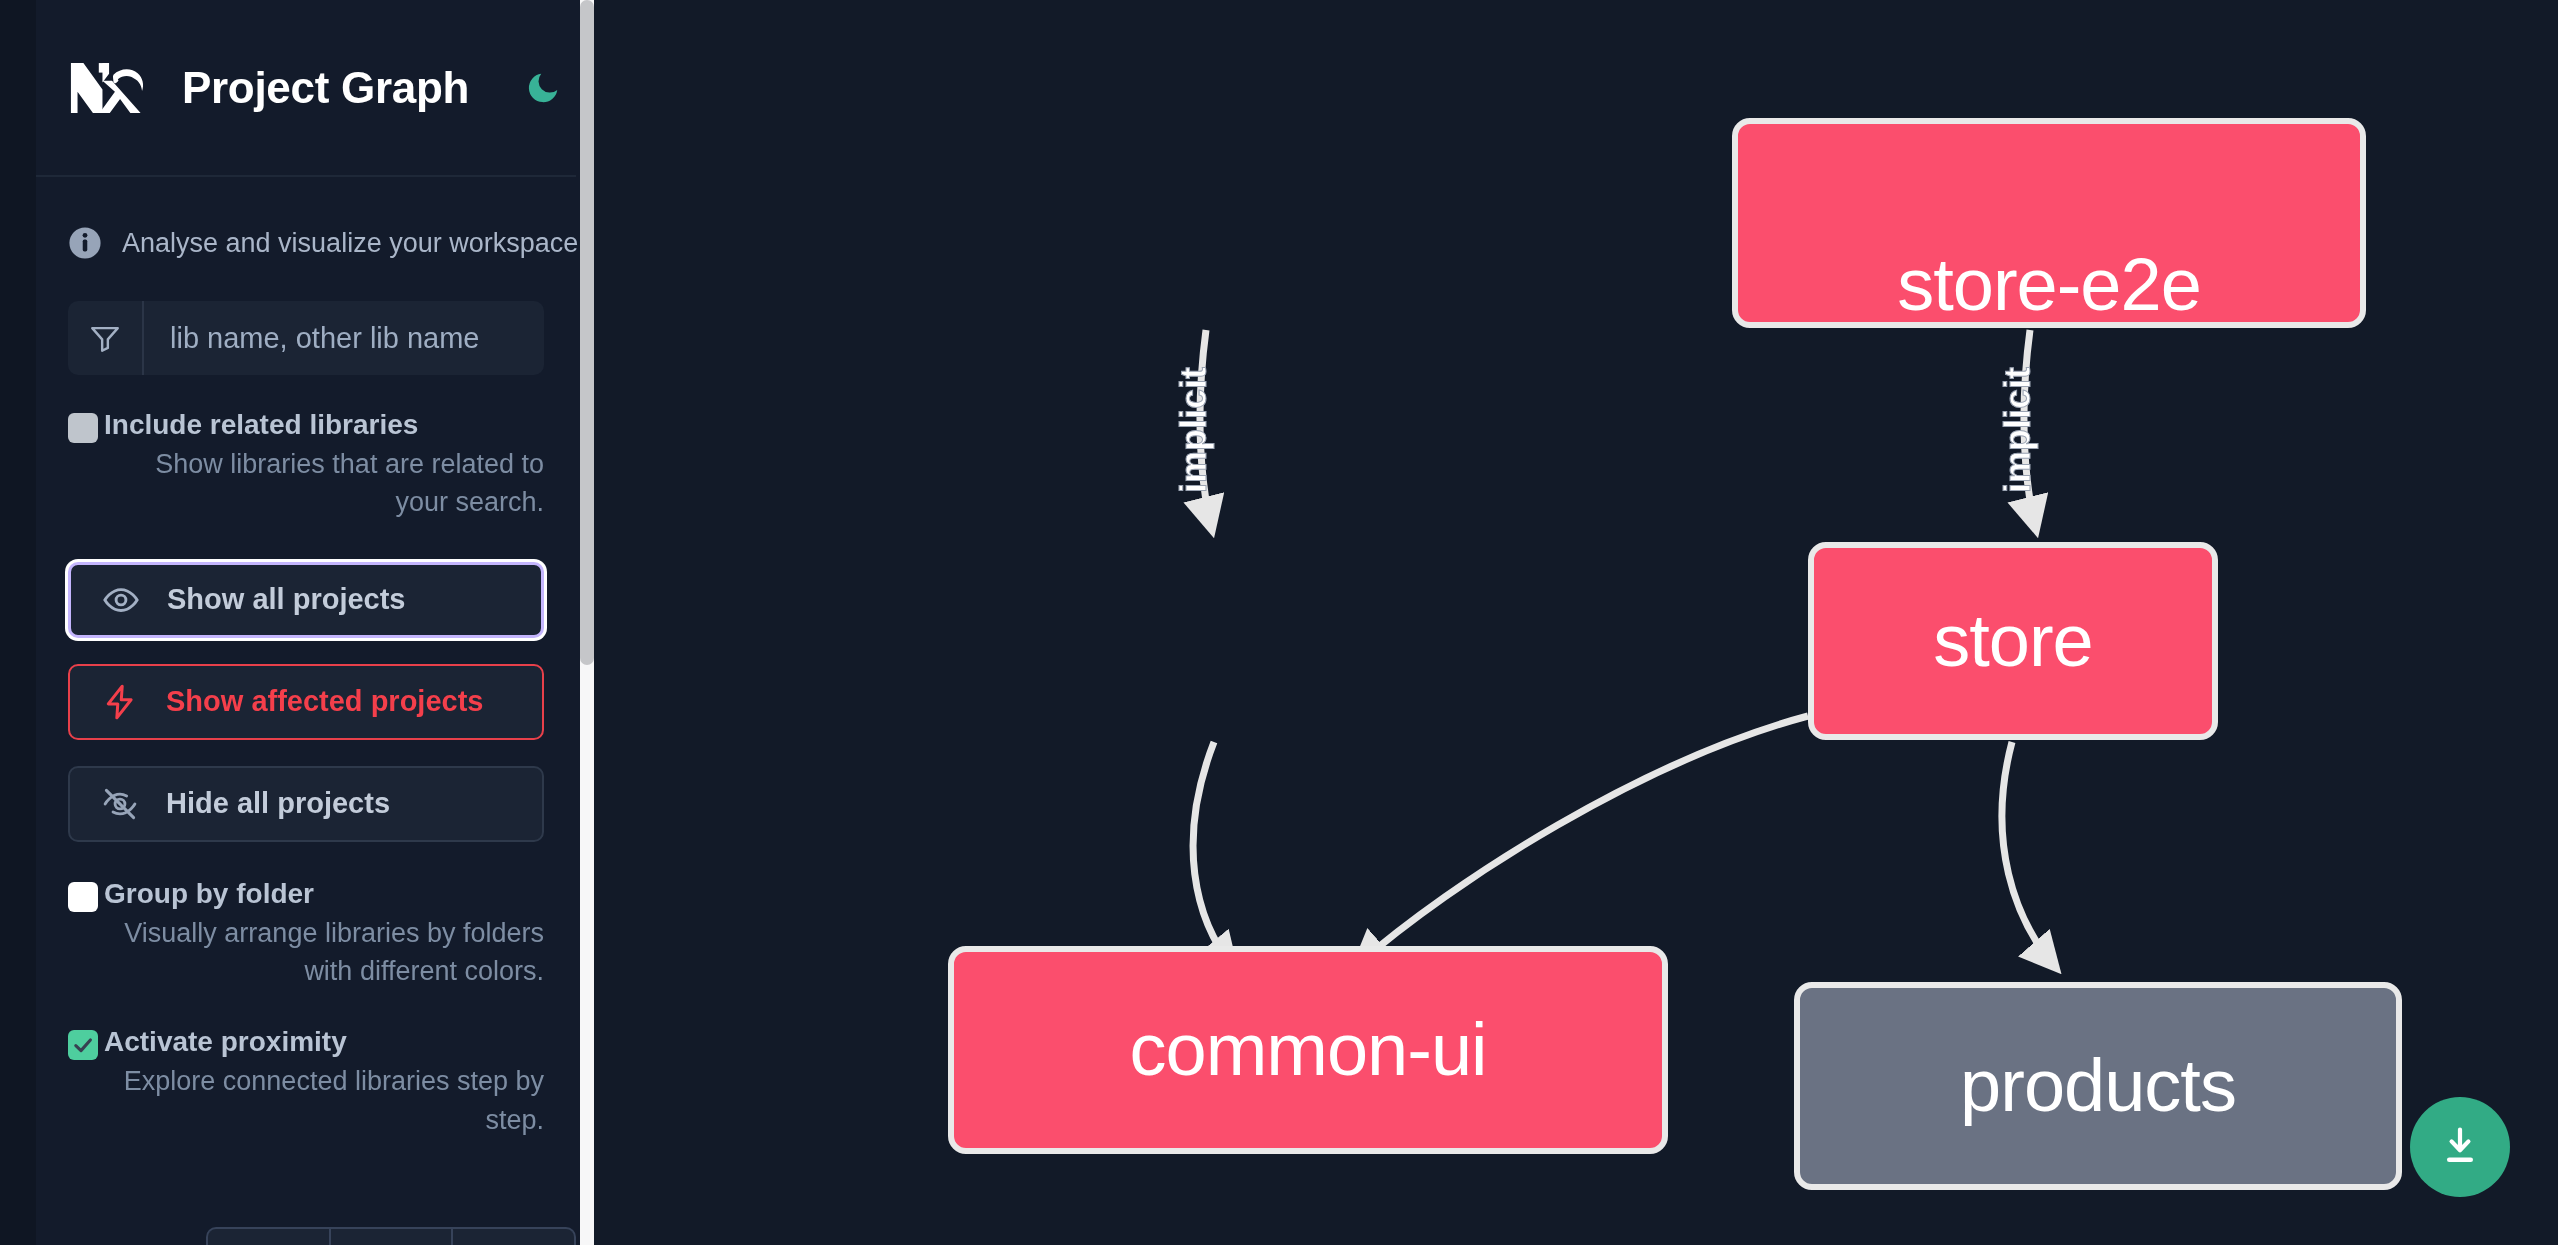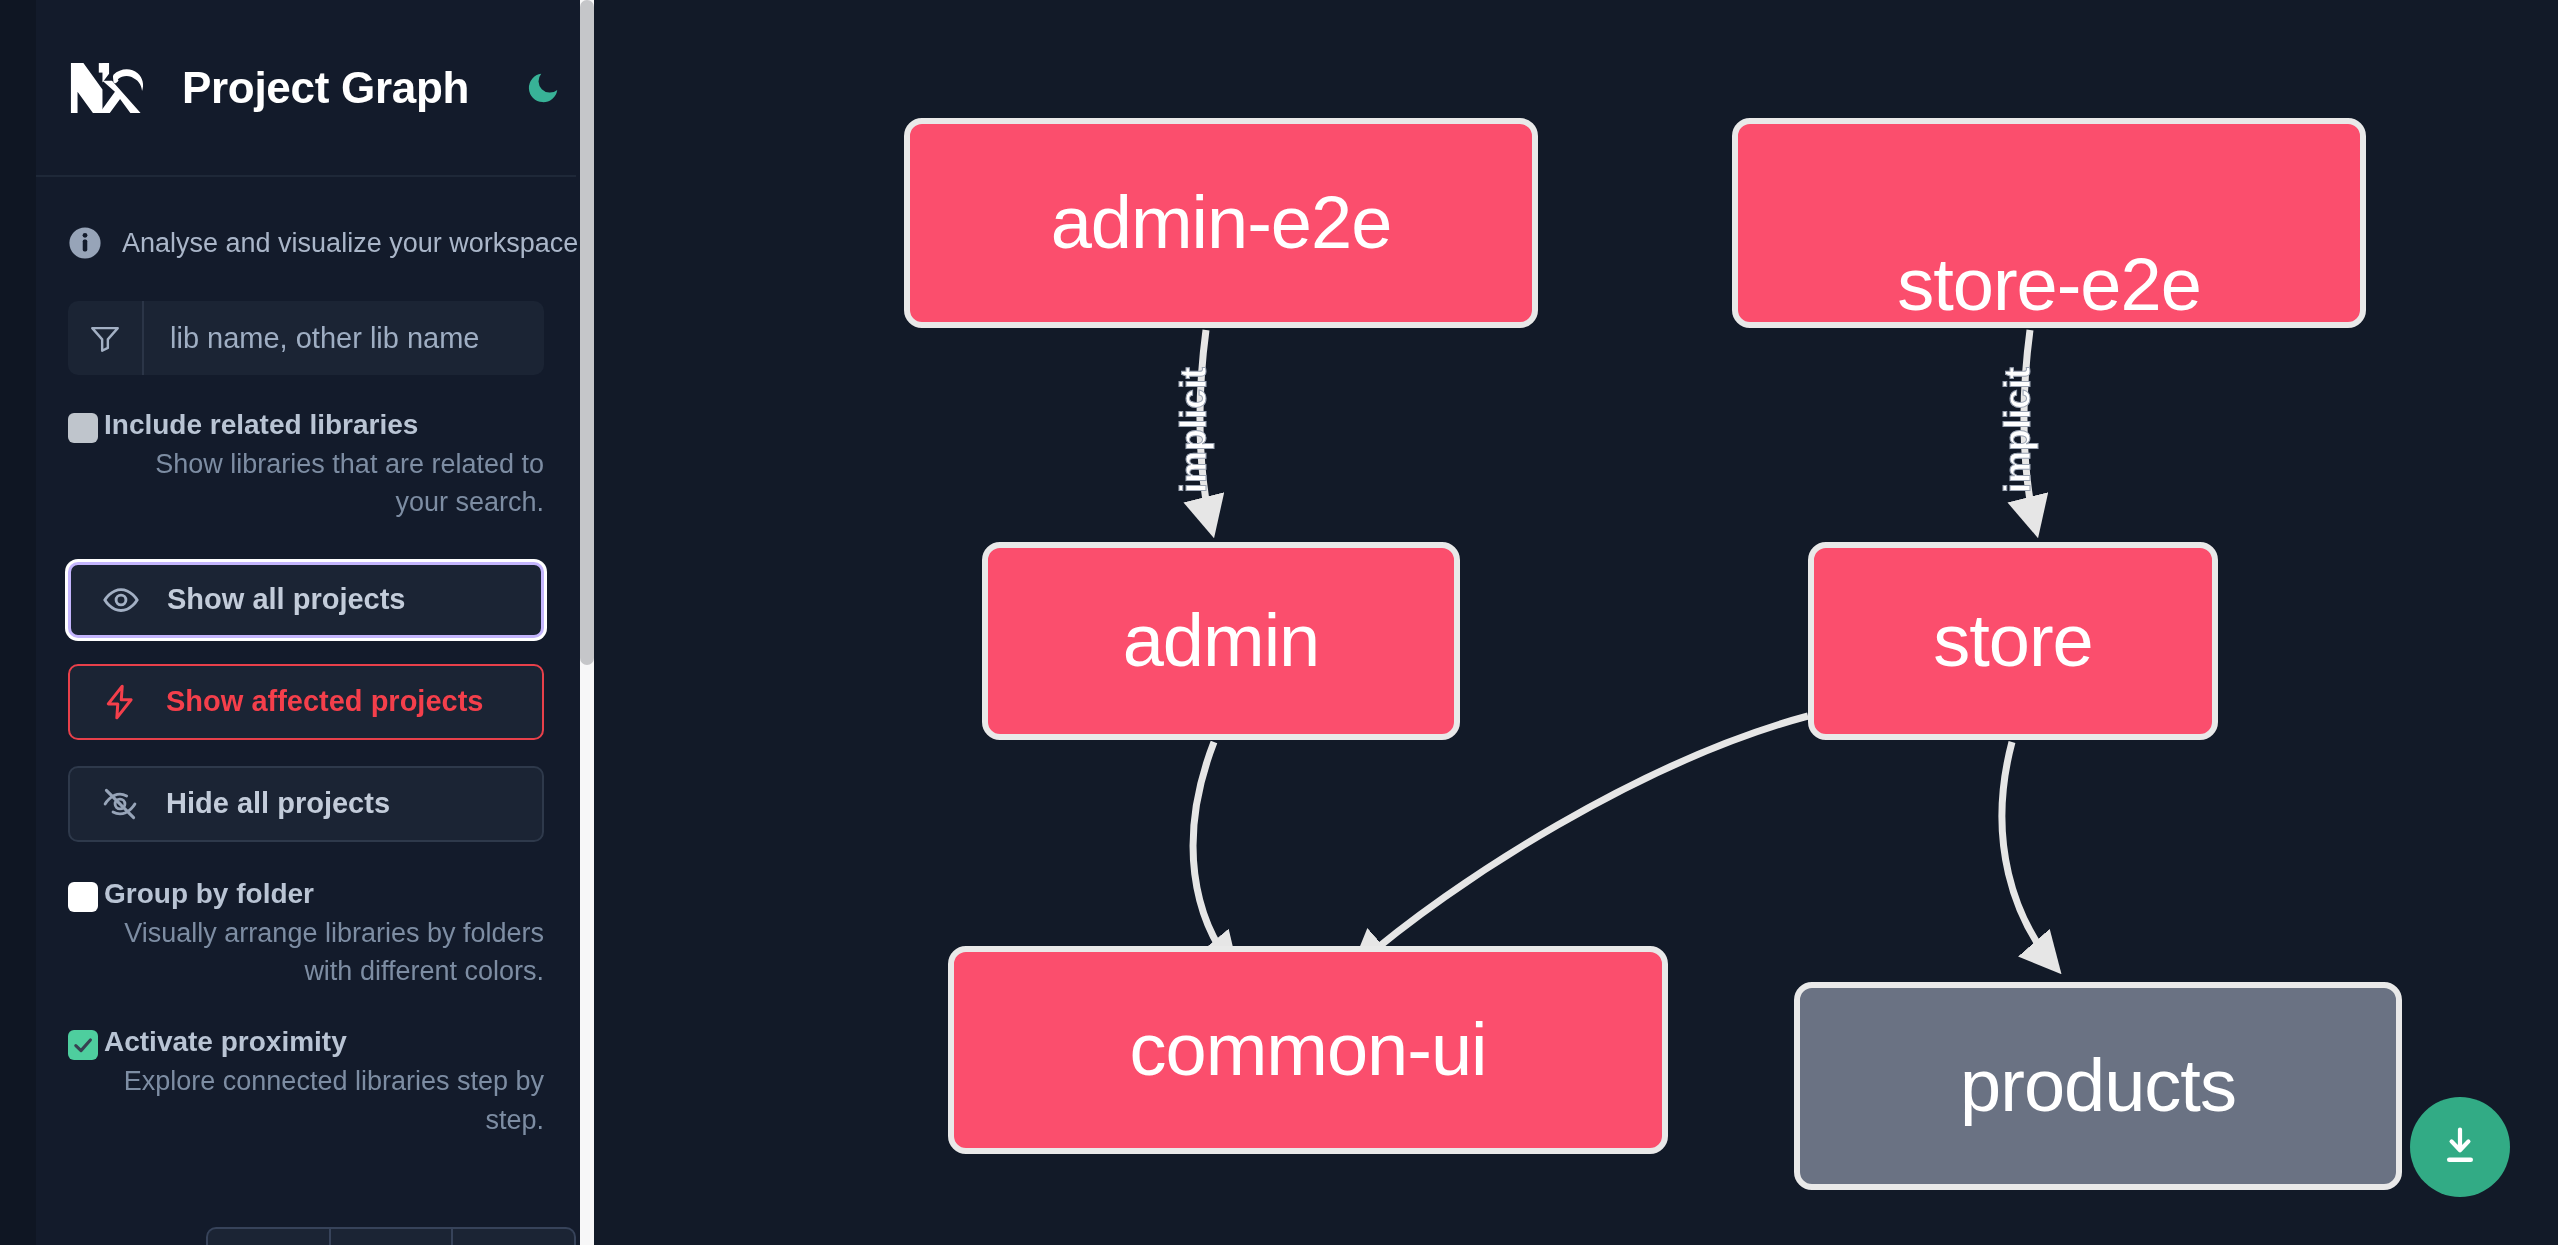--- a/index.html
+++ b/index.html
@@ -395,31 +395,25 @@
       <path d="M 620 742 C 582 840 600 920 640 968" fill="none" stroke="#E6E6E6" stroke-width="7" marker-end="url(#arrow)"></path>
 
       <path d="M 1214 716 C 1050 760 860 880 762 966" fill="none" stroke="#E6E6E6" stroke-width="7" marker-end="url(#arrow)"></path>
 
       <path d="M 1418 742 C 1392 840 1420 920 1462 968" fill="none" stroke="#E6E6E6" stroke-width="7" marker-end="url(#arrow)"></path>
 
       <text x="602" y="430" fill="#FFFFFF" font-family="Liberation Sans, sans-serif" font-size="36" font-weight="700" stroke="#9AA3B2" stroke-width="1" transform="rotate(-90 602 430)" text-anchor="middle" dominant-baseline="middle">implicit</text>
       <text x="1426" y="430" fill="#FFFFFF" font-family="Liberation Sans, sans-serif" font-size="36" font-weight="700" stroke="#9AA3B2" stroke-width="1" transform="rotate(-90 1426 430)" text-anchor="middle" dominant-baseline="middle">implicit</text>
     </svg>
 
-    <div class="node app" style="left:310px; top:118px; width:634px; height:210px;">
-      <span class="node-label">admin-e2e</span>
-    </div>
 
     <div class="node app" style="left:1138px; top:118px; width:634px; height:210px;align-items:flex-end;">
       <span class="node-label">store-e2e</span>
     </div>
 
-    <div class="node lib" style="left:388px; top:542px; width:478px; height:198px;">
-      <span class="node-label">admin</span>
-    </div>
 
     <div class="node lib" style="left:1214px; top:542px; width:410px; height:198px;">
       <span class="node-label">store</span>
     </div>
 
     <div class="node lib" style="left:354px; top:946px; width:720px; height:208px;">
       <span class="node-label">common-ui</span>
     </div>
 
     <div class="node muted" style="left:1200px; top:982px; width:608px; height:208px;">

